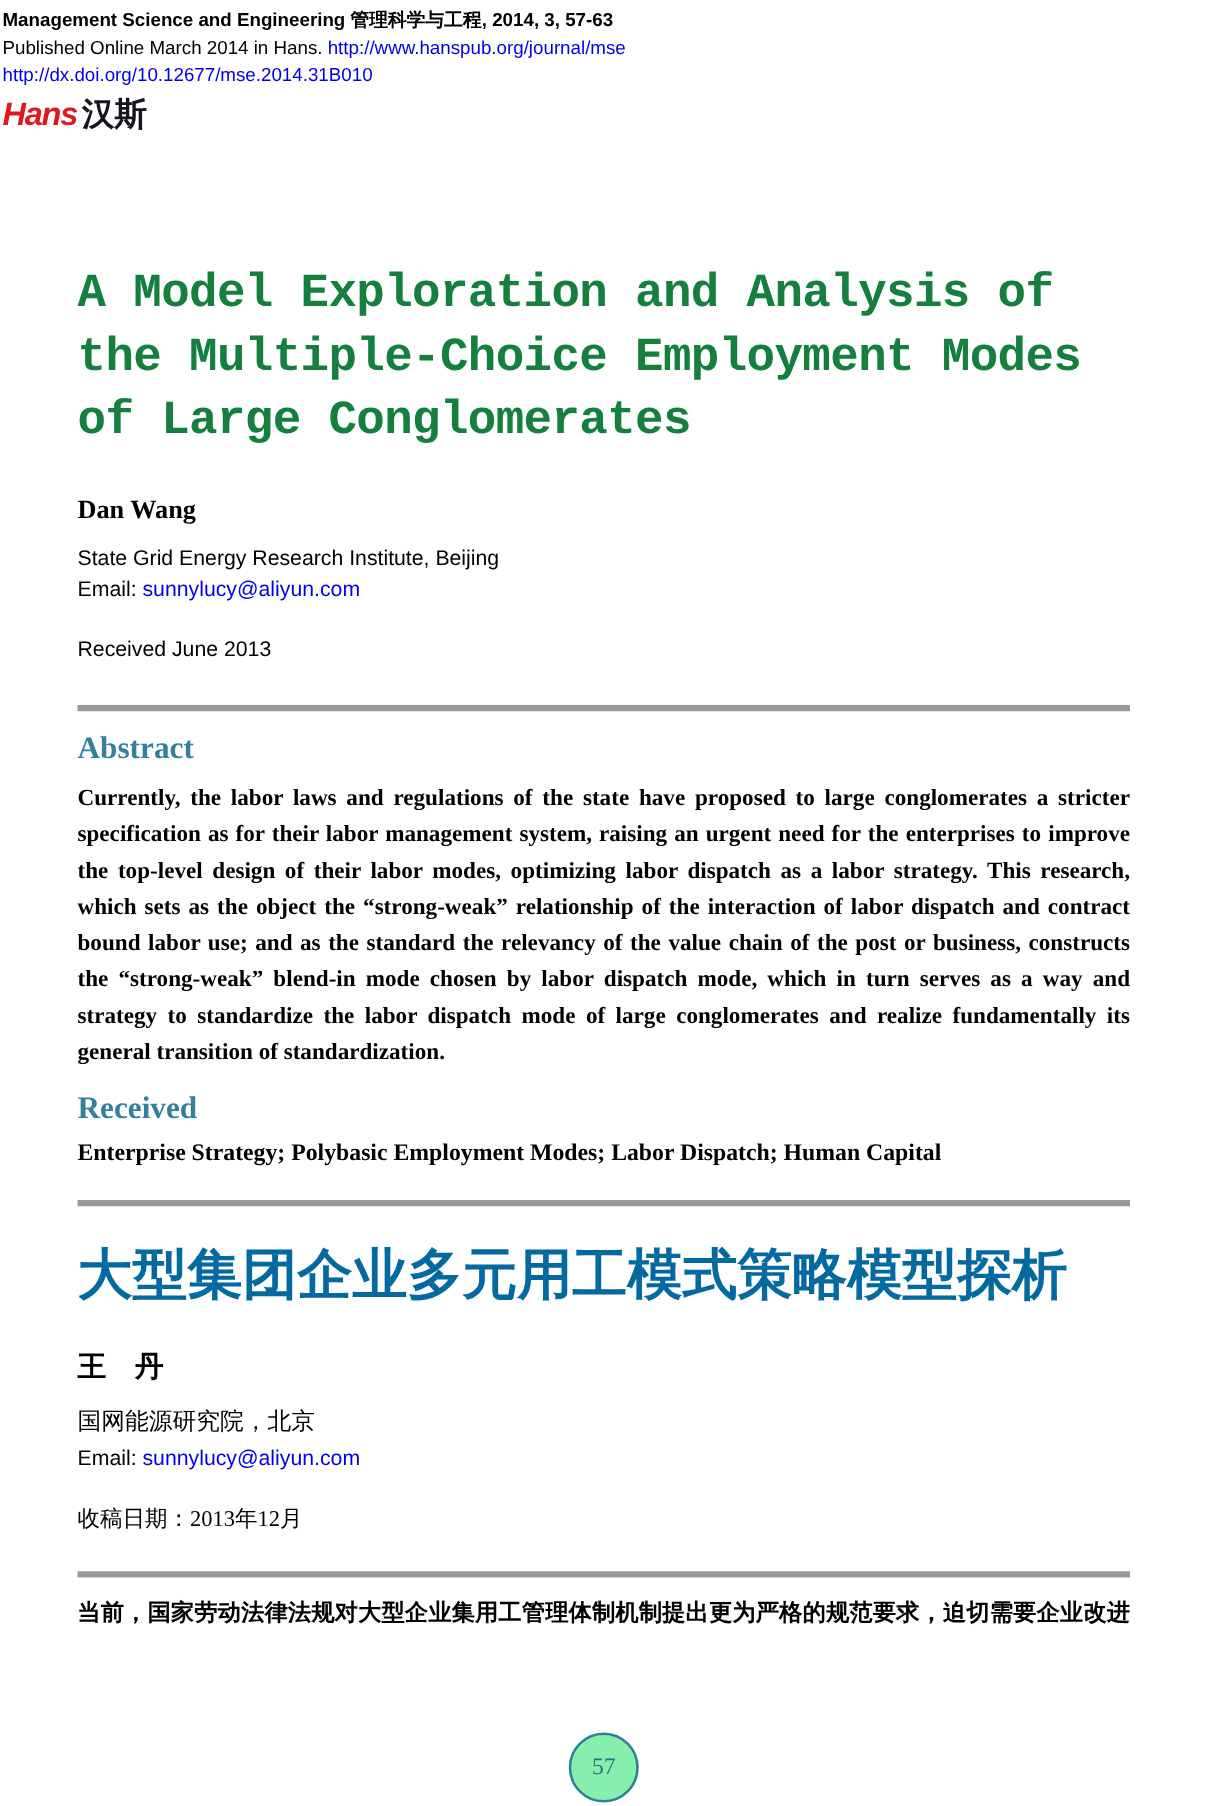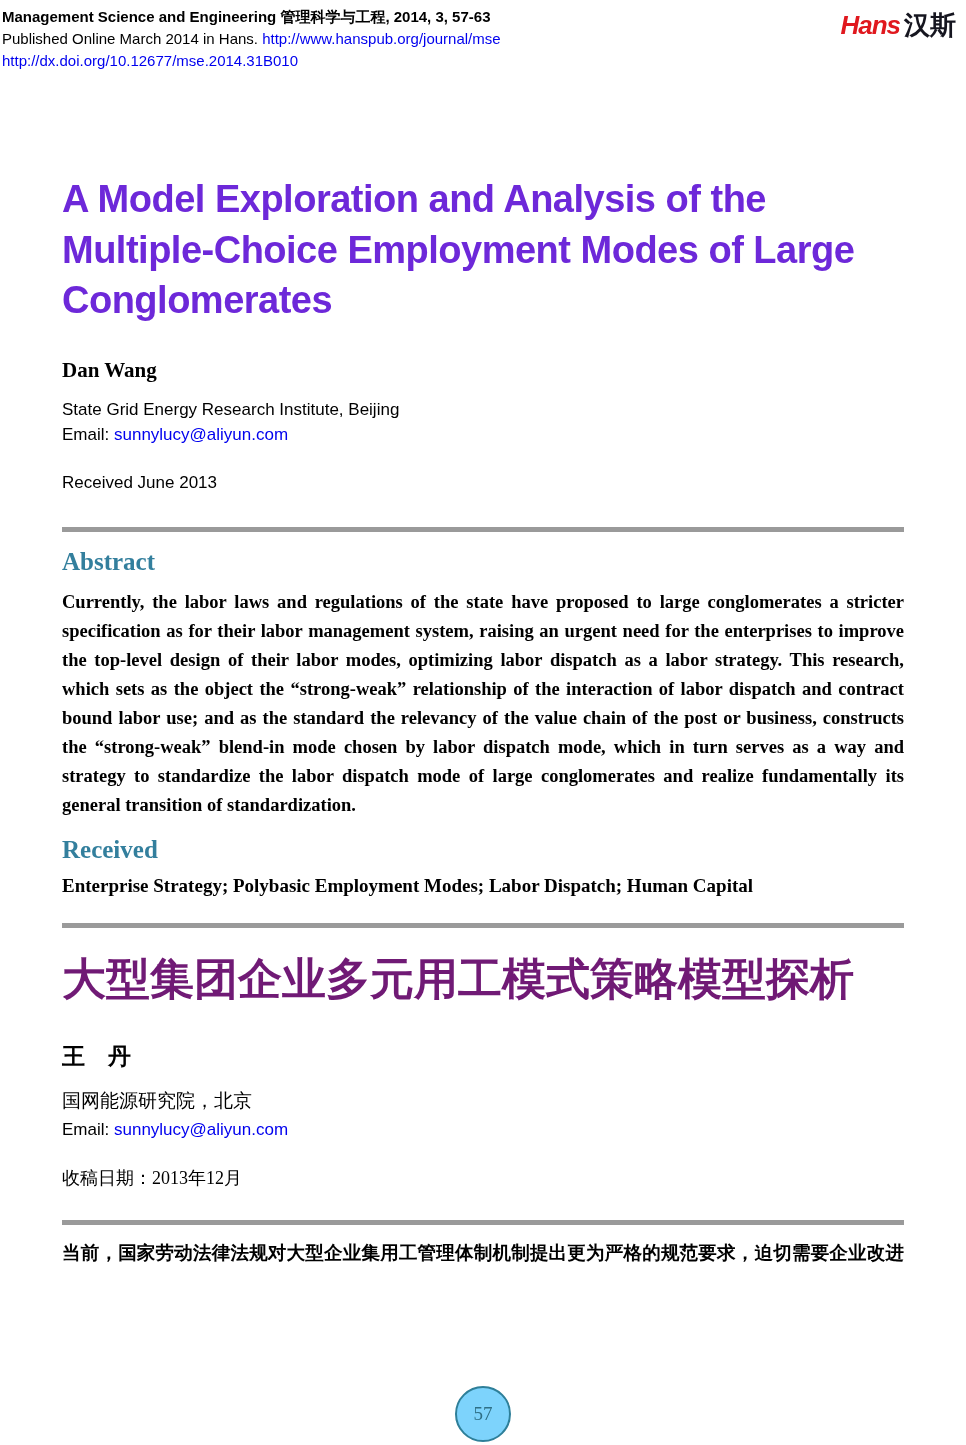--- a/index.html
+++ b/index.html
@@ -13,20 +13,21 @@
     font-family:"Liberation Sans", sans-serif;
     color:#000;
   }
 
   
   .header {
     display:flex;
     justify-content:space-between;
     align-items:flex-start;
     padding:6px 10px 0 2px;
+    flex-direction:column;
   }
   .header-left { font-size:15px; line-height:22px; color:#000; }
   .journal-line { font-weight:bold; }
   a.link, .link {
     color:#0000ee;
     cursor:pointer;
   }
   .logo { font-size:26px; font-weight:bold; white-space:nowrap; padding-top:2px; }
   .logo-latin {
     color:#e0181e;
@@ -35,22 +36,22 @@
     font-family:"Liberation Sans", sans-serif;
     text-align:right;
   }
   .logo-cn { color:#15151f; margin-left:4px; }
 
   
   .content { margin:0 62px; }
 
   .title-en {
     margin-top:102px;
-    color:#6d28d9;
-    font-family:Liberation Sans, sans-serif;
+    color:#15803d;
+    font-family:Liberation Mono, monospace;
     font-weight:bold;
     font-size:38px;
     line-height:1.33;
     letter-spacing:-0.5px;
   }
 
   .author-en {
     margin-top:32px;
     font-family:"Liberation Serif", serif;
     font-weight:bold;
@@ -83,25 +84,25 @@
 
   .keywords-text {
     margin-top:11px;
     font-family:"Liberation Serif", serif;
     font-weight:bold;
     font-size:19px;
   }
 
   .title-cn {
     margin-top:26px;
-    color:#701a75;
+    color:#0369a1;
     font-weight:bold;
     font-size:44px;
     line-height:1.3;
-    font-family:Liberation Mono, monospace;
+    font-family:Liberation Serif, serif;
   }
 
   .author-cn {
     margin-top:30px;
     font-weight:bold;
     font-size:23px;
     font-family:"Liberation Serif", serif;
   }
 
   .affil-block-cn { margin-top:14px; font-size:19px; line-height:29px; font-family:"Liberation Serif", serif; }
@@ -127,21 +128,21 @@
     font-family:"Liberation Sans", sans-serif;
   }
 
   
   .page-circle {
     position:absolute;
     left:50%; transform:translateX(-50%);
     top:1386px;
     width:56px; height:56px;
     border-radius:50%;
-    background:#7dd3fc;
+    background:#86efac;
     border:2px solid #2e7f99;
     display:flex; align-items:center; justify-content:center;
     color:#2e6f86;
     font-family:"Liberation Serif", serif;
     font-size:19px;
   }
 </style>
 </head>
 <body>
 

